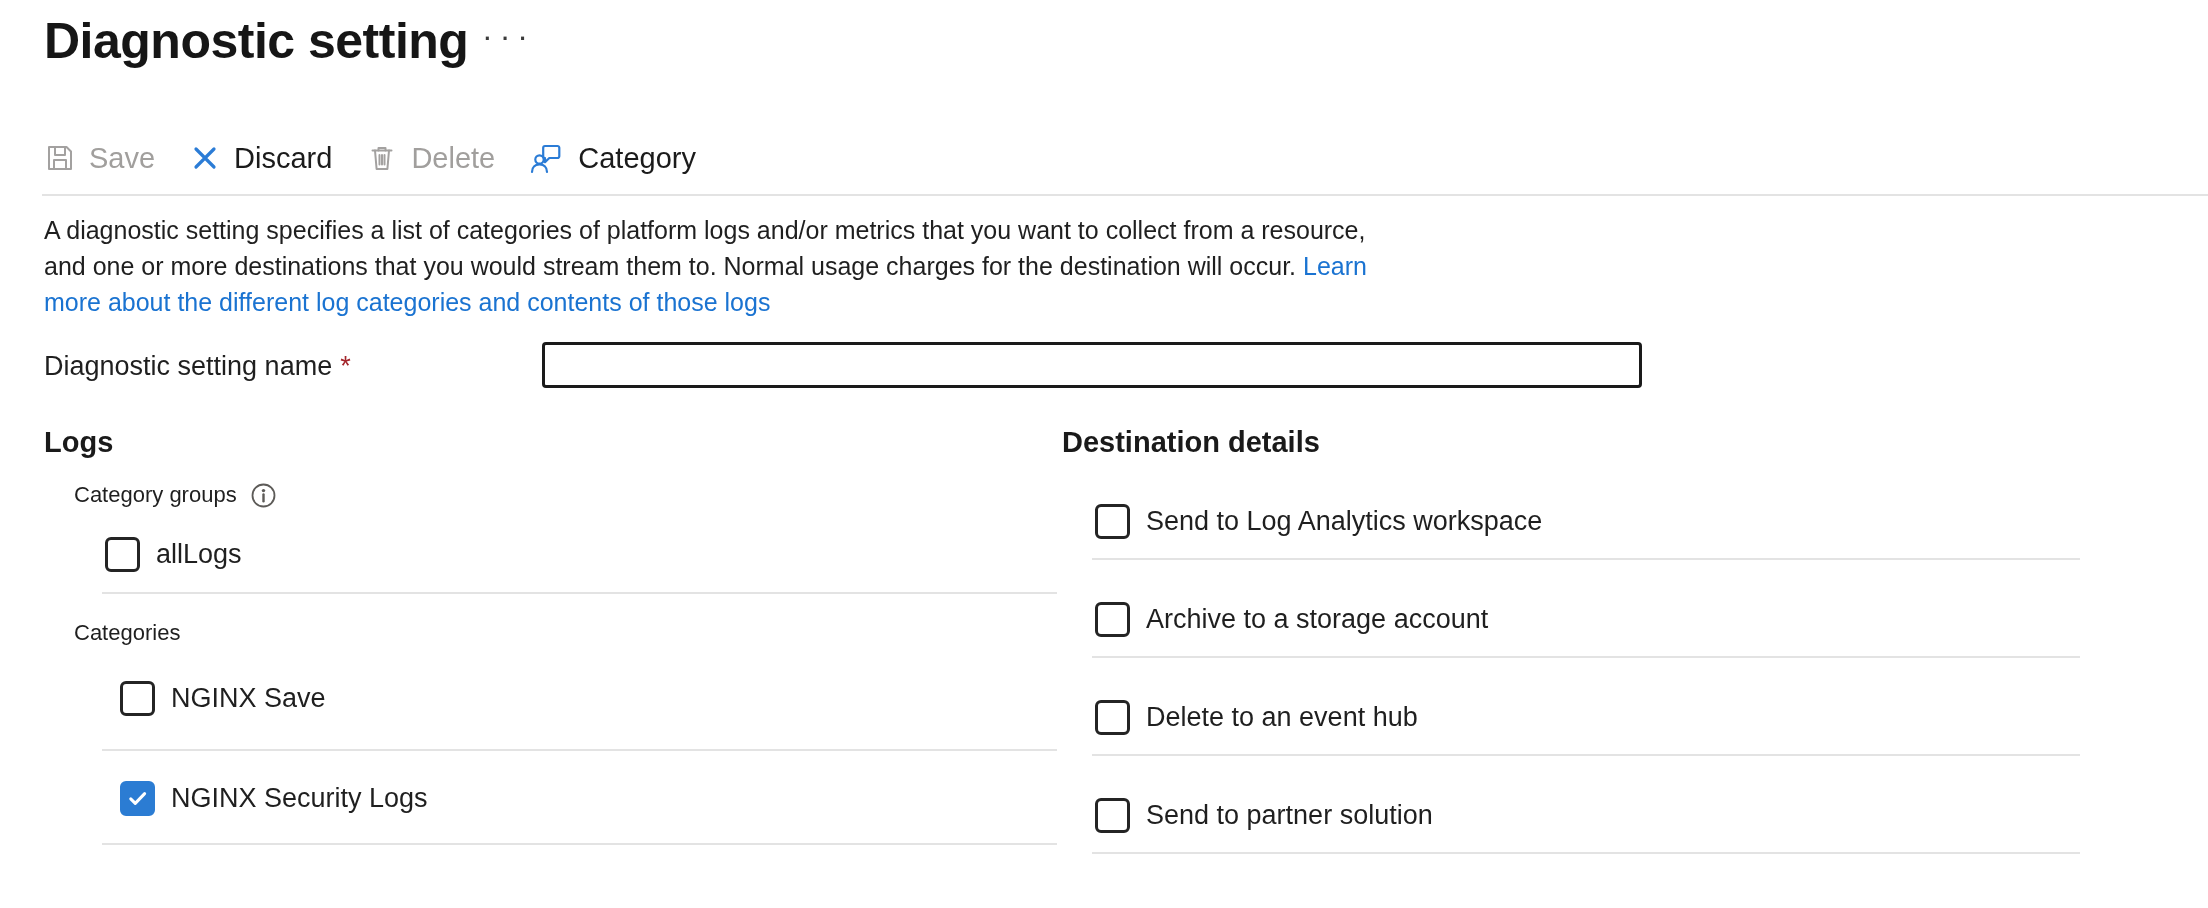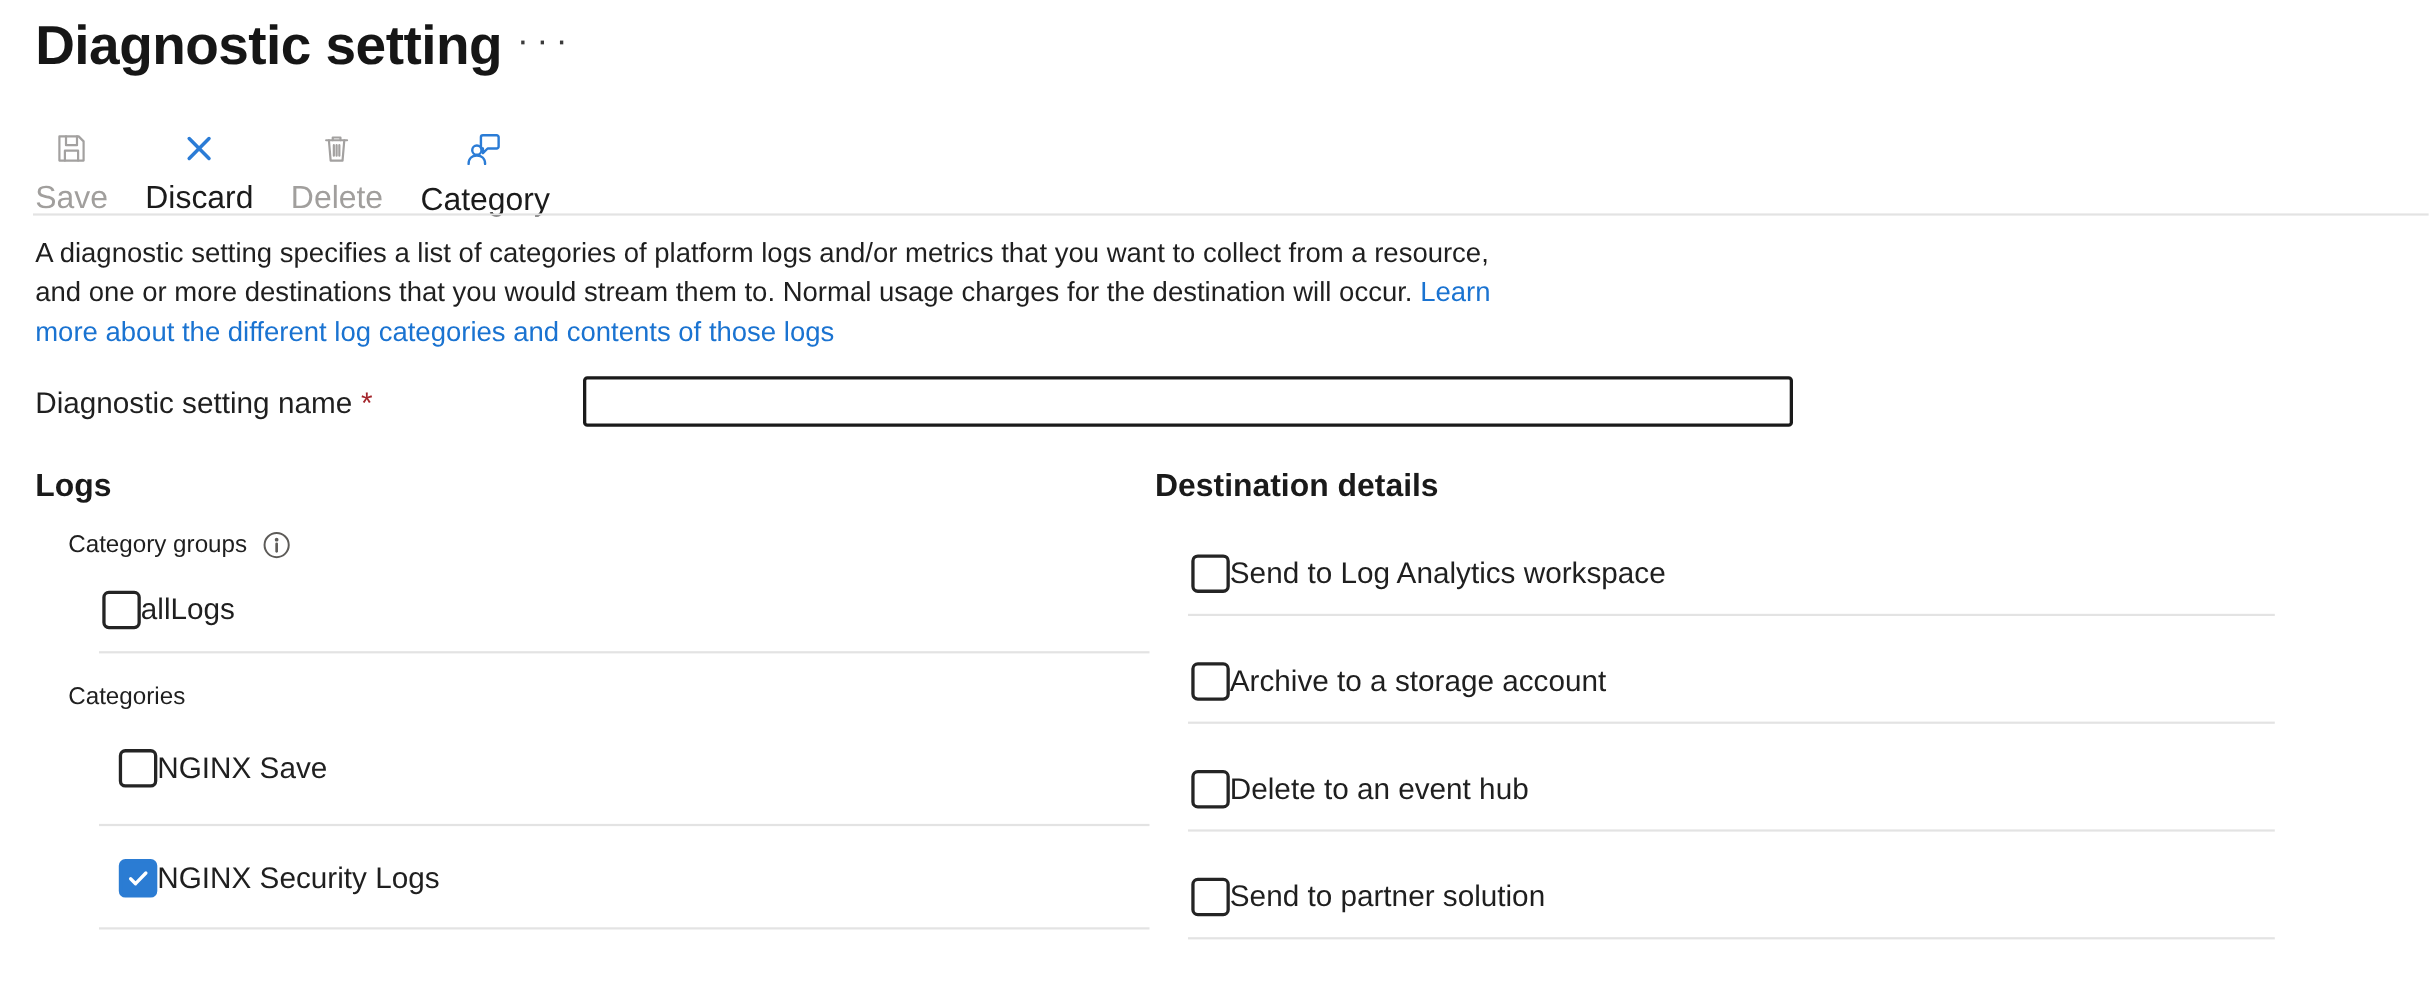--- a/index.html
+++ b/index.html
@@ -13,29 +13,29 @@
     --divider:#e3e3e3;
     --border_dark:#242424;
   }
   *{margin:0;padding:0;box-sizing:border-box;}
   html,body{background:#fff;}
   body{
     width:2208px;height:908px;position:relative;overflow:hidden;
     font-family:"Liberation Sans","DejaVu Sans",sans-serif;
     color:var(--text_primary);
   }
-  .abs{position:absolute;}
+  .abs{position:absolute;margin-left:12px;}
 
   
   .page-title{left:32px;top:12px;font-size:50px;font-weight:700;letter-spacing:-0.5px;color:#161616;}
   .more-actions{left:470px;top:20px;font-size:32px;letter-spacing:7px;color:#3b3b3b;background:none;border:none;cursor:pointer;font-family:inherit;line-height:32px;}
 
   
   .toolbar{left:32px;top:136px;height:44px;display:flex;align-items:center;gap:34px;}
-  .tb-btn{display:flex;align-items:center;gap:13px;font-size:29px;background:none;border:none;cursor:pointer;font-family:inherit;padding:0;flex-direction:column;}
+  .tb-btn{display:flex;align-items:center;gap:13px;font-size:29px;background:none;border:none;cursor:pointer;font-family:inherit;padding:0;}
   .tb-btn svg{display:block;}
   .tb-btn .lbl{color:var(--text_primary);}
   .tb-btn.disabled .lbl{color:var(--text_disabled);}
   .icon-stroke-gray{stroke:var(--icon_disabled);fill:none;stroke-width:2;stroke-linecap:round;stroke-linejoin:round;}
   .icon-stroke-blue{stroke:var(--accent);fill:none;stroke-width:2.2;stroke-linecap:round;stroke-linejoin:round;}
 
   .toolbar-divider{left:30px;top:194px;width:2178px;height:2px;background:var(--divider);}
 
   
   .description{left:32px;top:212px;font-size:25px;line-height:36px;color:#1f1f1f;}
@@ -45,21 +45,21 @@
   
   .name-label{left:32px;top:351px;font-size:27px;color:#1f1f1f;}
   .req{color:var(--required);margin-left:8px;}
   .name-input{left:530px;top:342px;width:1100px;height:46px;border:3px solid #1a1a1a;border-radius:4px;font-size:26px;padding:0 14px;font-family:inherit;background:#fff;}
 
   
   .section-heading{font-size:29px;font-weight:700;color:#1a1a1a;}
   .group-label{font-size:22px;color:#1f1f1f;display:flex;align-items:center;gap:14px;}
 
   
-  .cb-row{display:flex;align-items:center;}
+  .cb-row{display:flex;align-items:center;gap:16px;}
   .cb{width:35px;height:35px;border:3px solid var(--border_dark);border-radius:6px;background:#fff;display:flex;align-items:center;justify-content:center;cursor:pointer;flex:0 0 auto;}
   .cb svg{display:none;width:27px;height:27px;}
   .cb.checked{background:var(--checkbox_checked);border-color:var(--checkbox_checked);}
   .cb.checked svg{display:block;stroke:#fff;stroke-width:4;fill:none;stroke-linecap:round;stroke-linejoin:round;}
   .cb-label{font-size:27px;color:#1f1f1f;cursor:pointer;white-space:nowrap;}
 
   .h-divider{height:2px;background:var(--divider);}
 
   .info-icon{width:25px;height:25px;cursor:pointer;}
   .info-icon circle.ring{fill:none;stroke:#5d5b58;stroke-width:1.8;}

